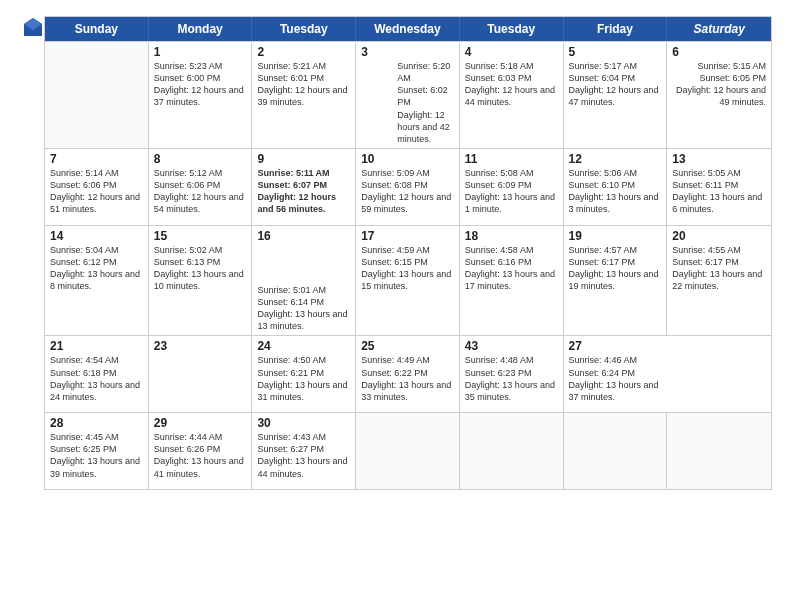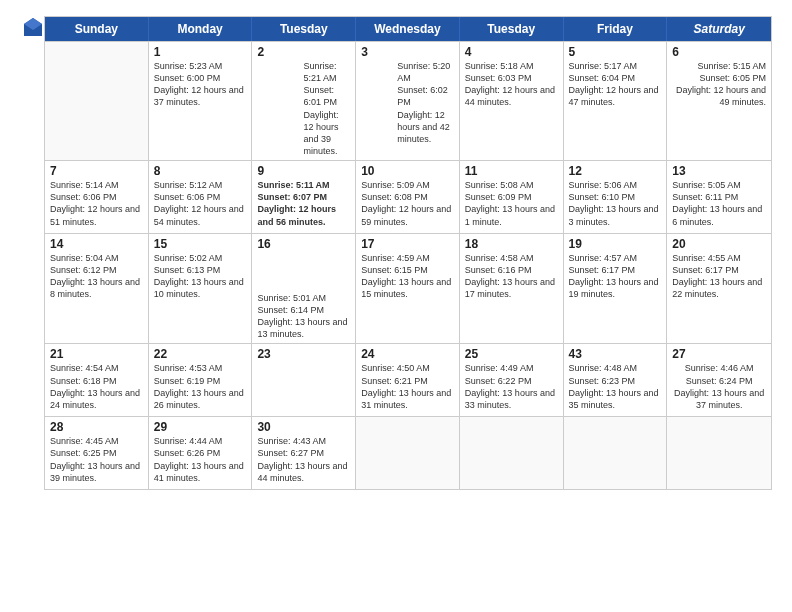--- a/index.html
+++ b/index.html
@@ -148,21 +148,21 @@
     <div class="cal-row">
           <div class="cal-cell empty"></div>
           <div class="cal-cell">
             <span class="day-num">1</span>
             <div class="day-info" style="white-space: pre-line;">Sunrise: 5:23 AM
 Sunset: 6:00 PM
 Daylight: 12 hours and 37 minutes.</div>
           </div>
           <div class="cal-cell">
             <span class="day-num">2</span>
-            <div class="day-info" style="white-space: pre-line; margin-left: 46px;">Sunrise: 5:21 AM
+            <div class="day-info" style="white-space: pre-line;">Sunrise: 5:21 AM
 Sunset: 6:01 PM
 Daylight: 12 hours and 39 minutes.</div>
           </div>
           <div class="cal-cell">
             <span class="day-num">3</span>
             <div class="day-info" style="white-space: pre-line; margin-left: 36px;">Sunrise: 5:20 AM
 Sunset: 6:02 PM
 Daylight: 12 hours and 42 minutes.</div>
           </div>
           <div class="cal-cell">
@@ -273,26 +273,20 @@
           </div>
         </div>
         <div class="cal-row">
           <div class="cal-cell">
             <span class="day-num">21</span>
             <div class="day-info" style="white-space: pre-line;">Sunrise: 4:54 AM
 Sunset: 6:18 PM
 Daylight: 13 hours and 24 minutes.</div>
           </div>
           <div class="cal-cell">
-            <span class="day-num">22</span>
-            <div class="day-info" style="white-space: pre-line;">Sunrise: 4:53 AM
-Sunset: 6:19 PM
-Daylight: 13 hours and 26 minutes.</div>
-          </div>
-          <div class="cal-cell">
             <span class="day-num">23</span>
           </div>
           <div class="cal-cell">
             <span class="day-num">24</span>
             <div class="day-info" style="white-space: pre-line;">Sunrise: 4:50 AM
 Sunset: 6:21 PM
 Daylight: 13 hours and 31 minutes.</div>
           </div>
           <div class="cal-cell">
             <span class="day-num">25</span>
@@ -301,21 +295,21 @@
 Daylight: 13 hours and 33 minutes.</div>
           </div>
           <div class="cal-cell">
             <span class="day-num">43</span>
             <div class="day-info" style="white-space: pre-line;">Sunrise: 4:48 AM
 Sunset: 6:23 PM
 Daylight: 13 hours and 35 minutes.</div>
           </div>
           <div class="cal-cell">
             <span class="day-num">27</span>
-            <div class="day-info" style="white-space: pre-line; text-align: center;">Sunrise: 4:46 AM
+            <div class="day-info" style="white-space: pre-line;">Sunrise: 4:46 AM
 Sunset: 6:24 PM
 Daylight: 13 hours and 37 minutes.</div>
           </div>
         </div>
         <div class="cal-row">
           <div class="cal-cell">
             <span class="day-num">28</span>
             <div class="day-info" style="white-space: pre-line;">Sunrise: 4:45 AM
 Sunset: 6:25 PM
 Daylight: 13 hours and 39 minutes.</div>

